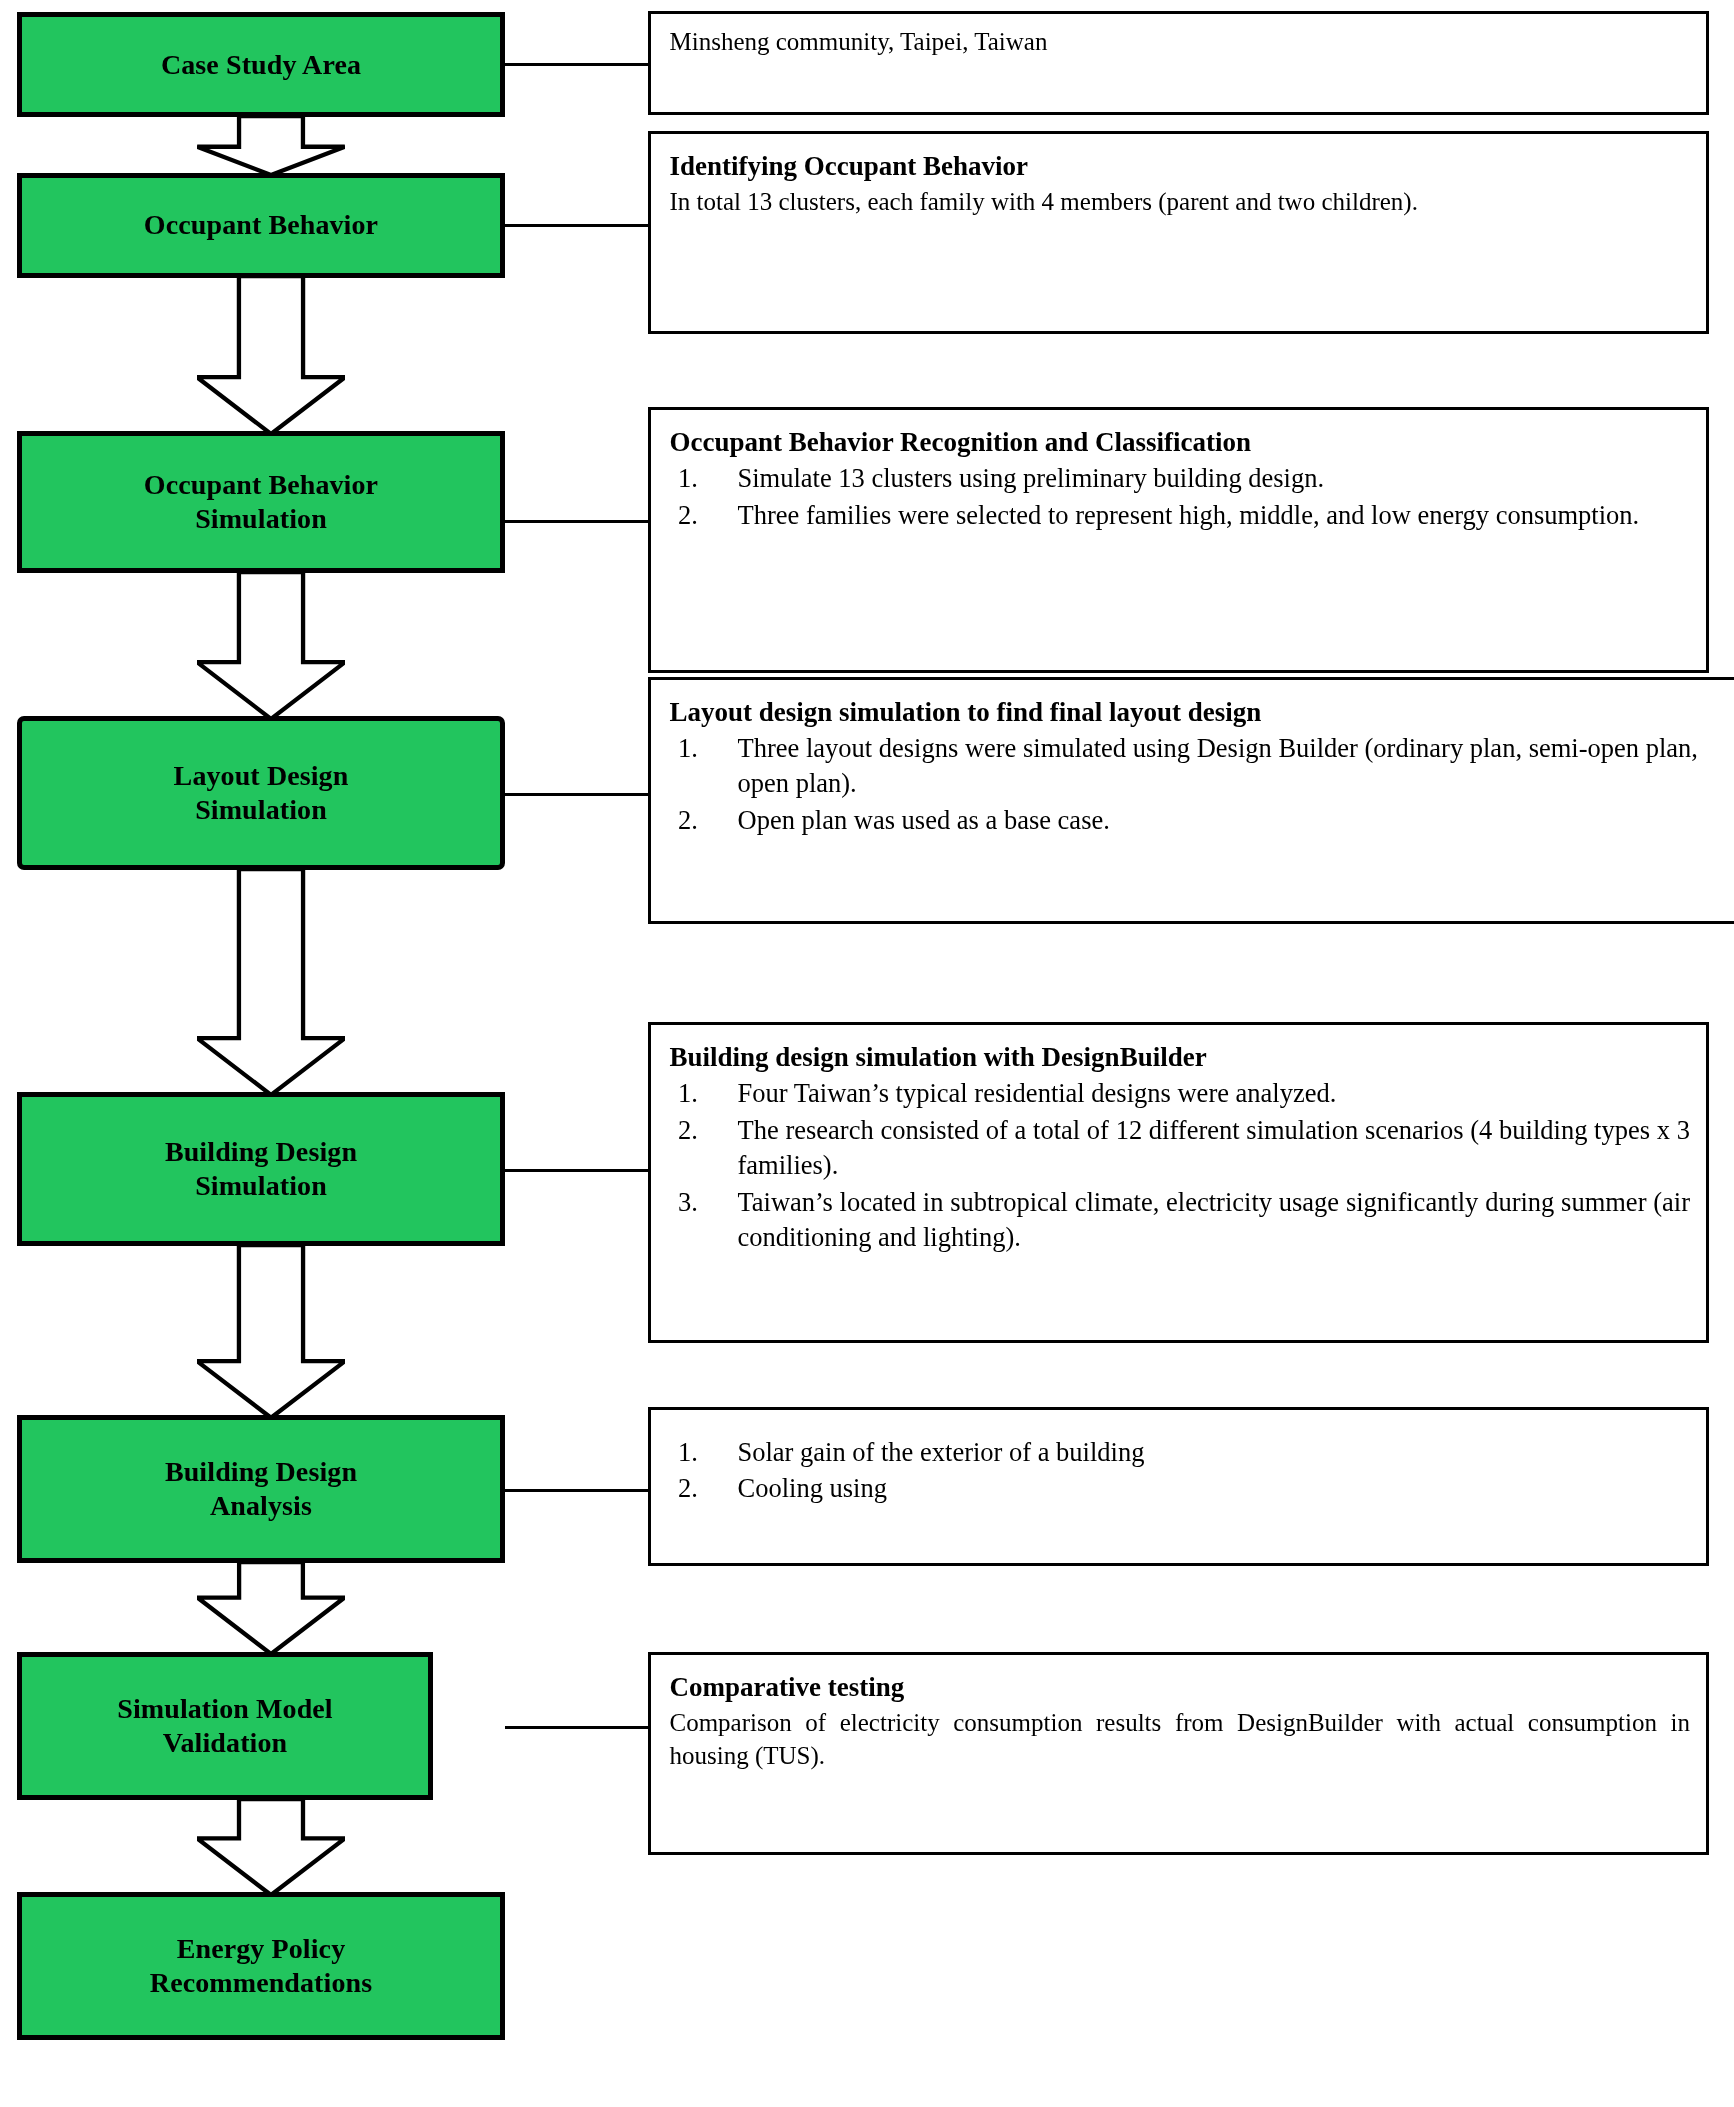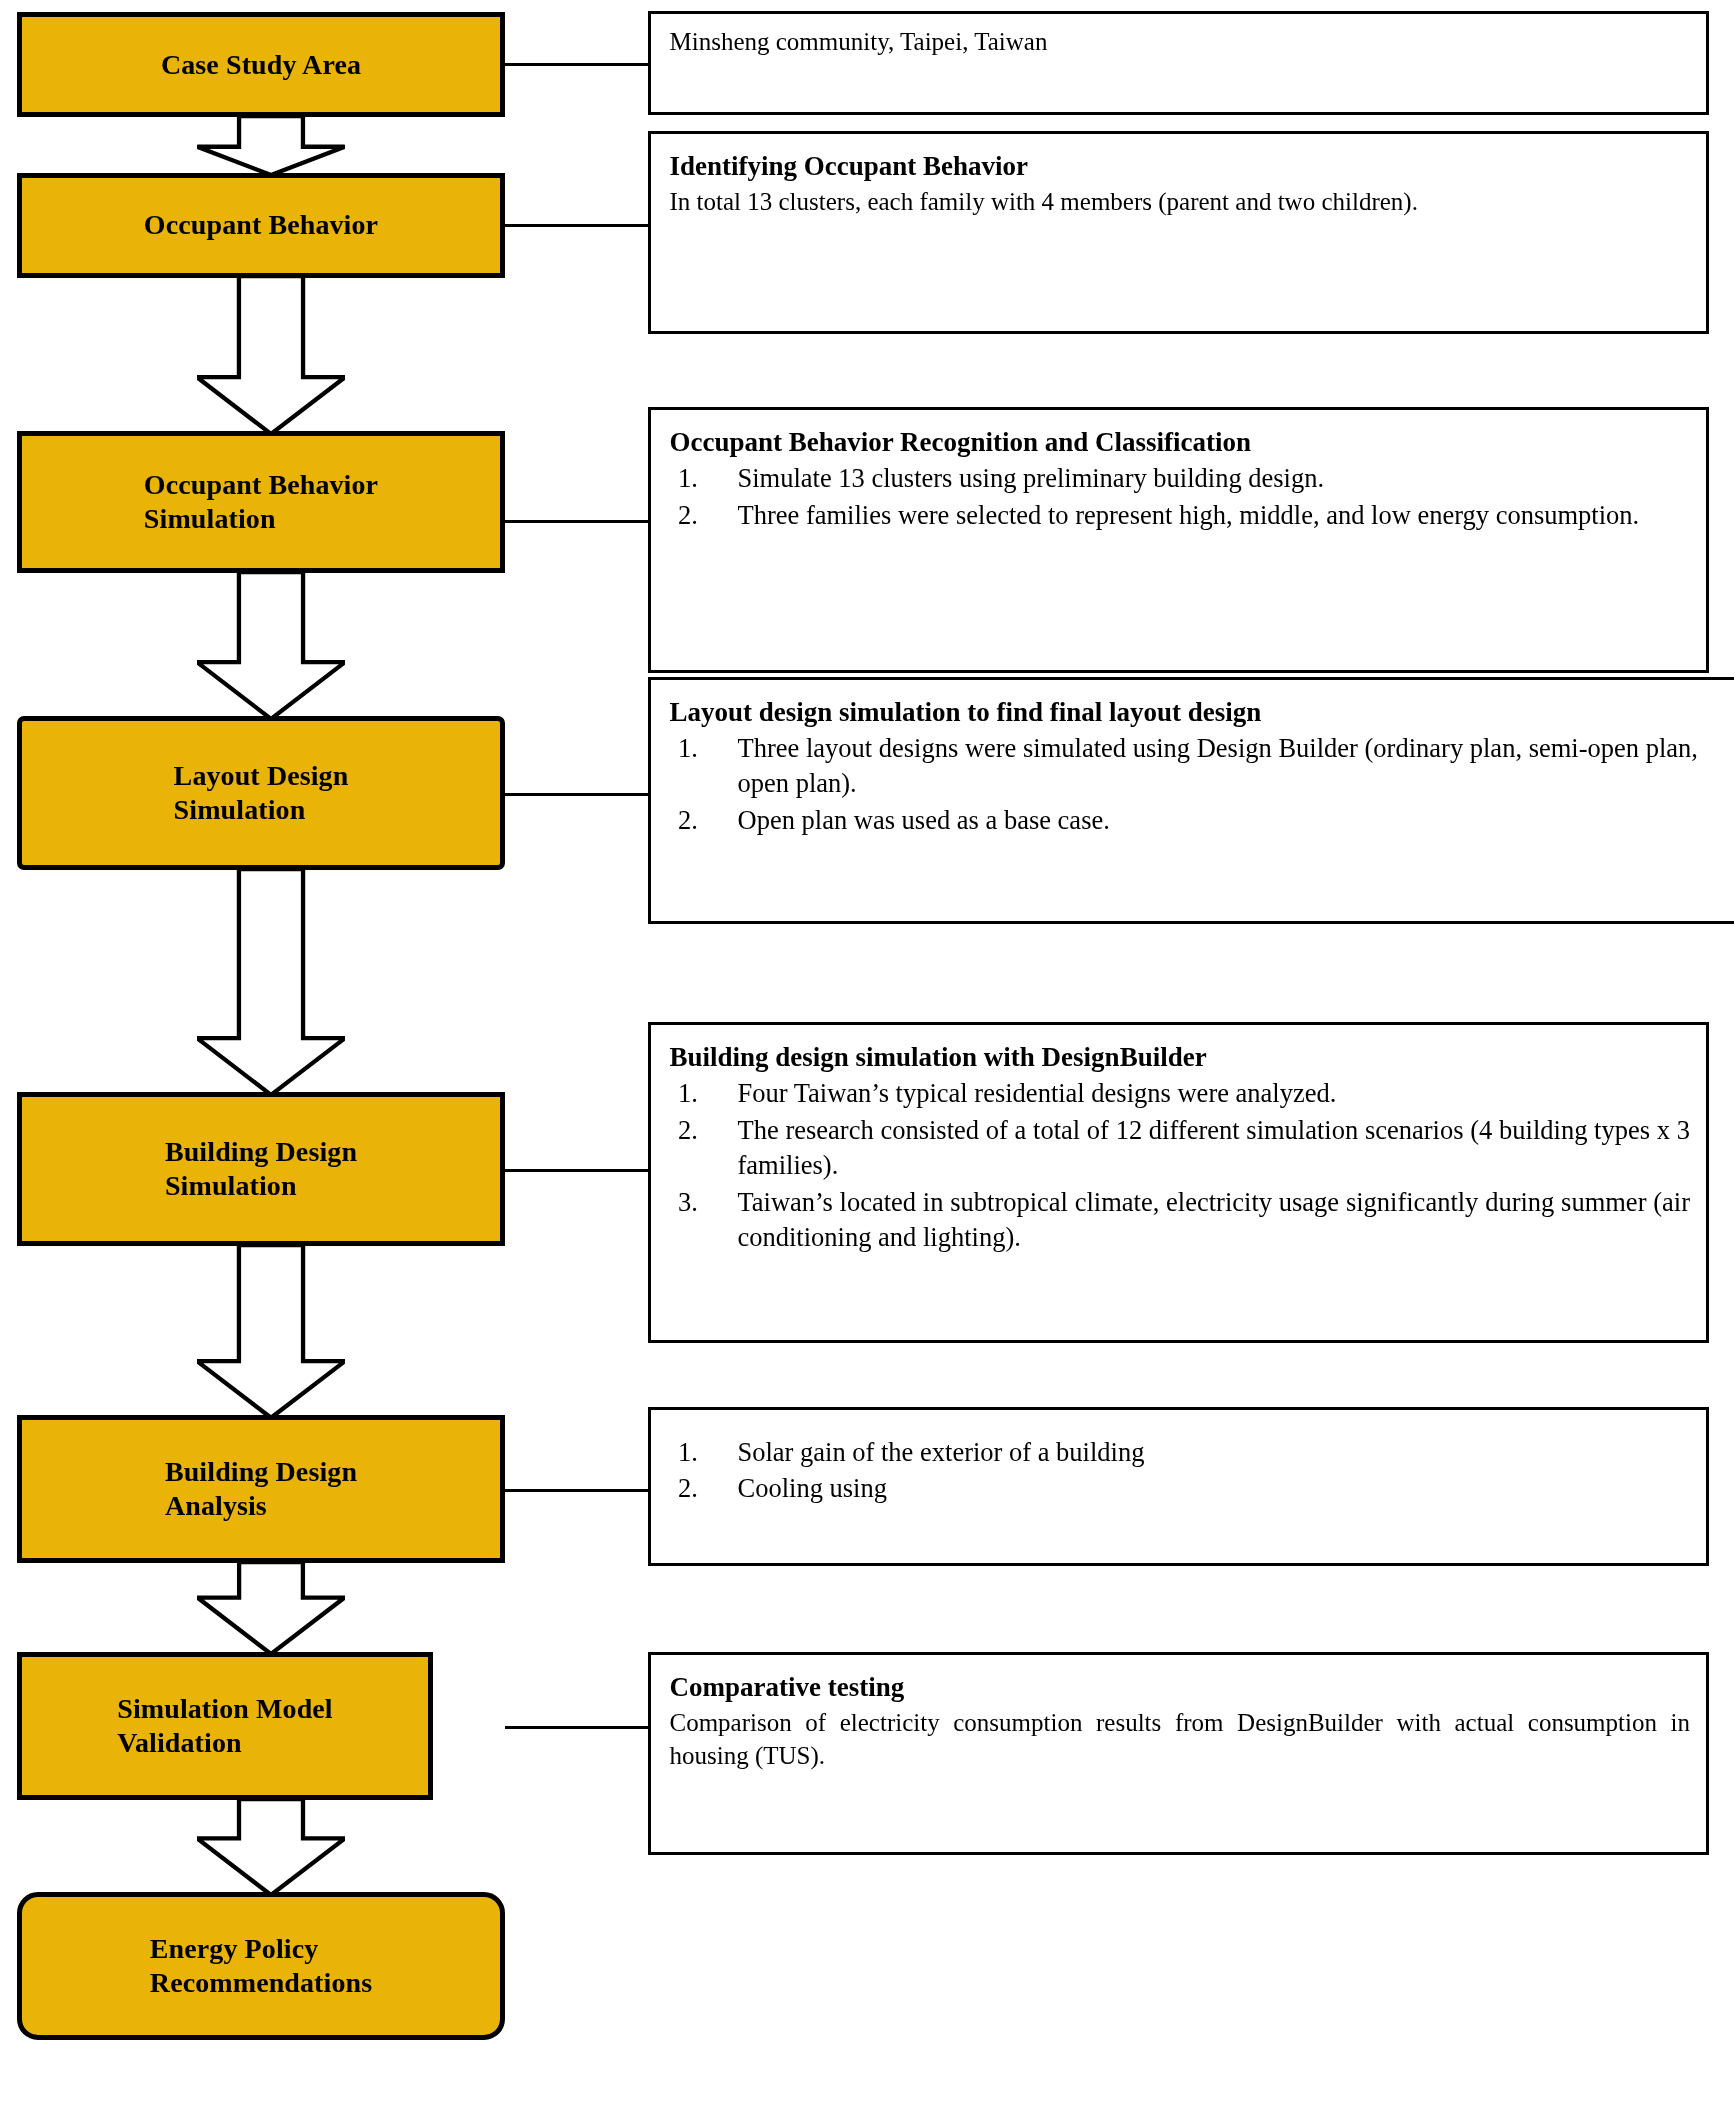--- a/index.html
+++ b/index.html
@@ -13,25 +13,26 @@
     height: 2108px;
     background: #ffffff;
     font-family: "Liberation Serif", "DejaVu Serif", serif;
     overflow: hidden;
   }
 
   
   .proc-box {
     position: absolute;
     box-sizing: border-box;
-    background: #eab308;
+    background: #22c55e;
     border: 5.5px solid #000000;
     display: flex;
     align-items: center;
     justify-content: center;
+    text-align: center;
   }
   .proc-label {
     font-weight: bold;
     font-size: 28px;
     line-height: 1.22;
     color: #000000;
     letter-spacing: 0.1px;
     padding: 0 8.6px;
   }
 
@@ -118,21 +119,21 @@
   </div>
 
   <div class="proc-box" style="left:17px; top:1415px; width:488px; height:148px;">
     <div class="proc-label">Building Design<br>Analysis</div>
   </div>
 
   <div class="proc-box" style="left:17px; top:1652px; width:416px; height:148px;">
     <div class="proc-label">Simulation Model<br>Validation</div>
   </div>
 
-  <div class="proc-box" style="left:17px; top:1892px; width:488px; height:148px;border-radius:21px;">
+  <div class="proc-box" style="left:17px; top:1892px; width:488px; height:148px;">
     <div class="proc-label">Energy Policy<br>Recommendations</div>
   </div>
 
   <div class="arrow" style="left:197px; top:116px; width:148px; height:59px;">
     <svg width="148" height="59" viewBox="0 0 240 96">
       <polygon points="68,0 172,0 172,50 240,50 120,96 0,50 68,50" fill="#ffffff" stroke="#000000" stroke-width="7"></polygon>
     </svg>
   </div>
 
   <div class="arrow" style="left:197px; top:276px; width:148px; height:158px;">

